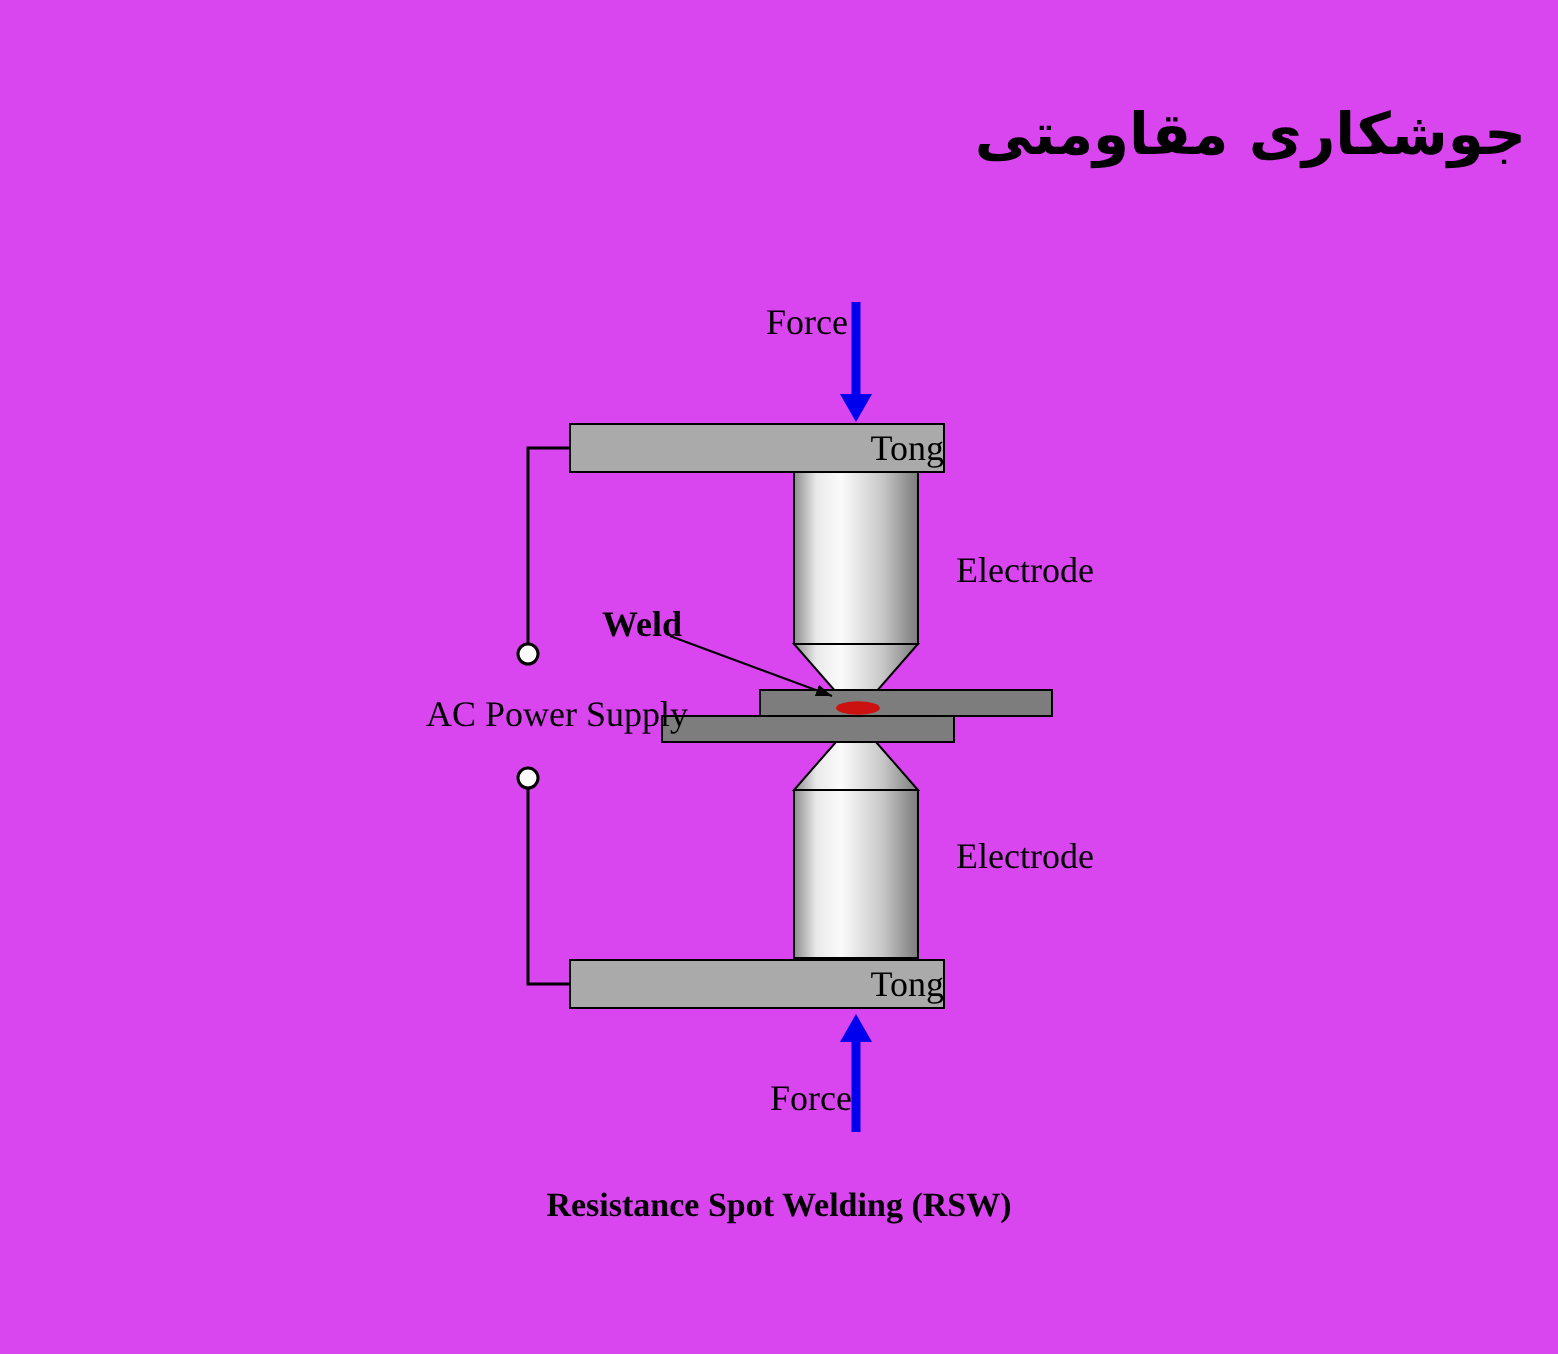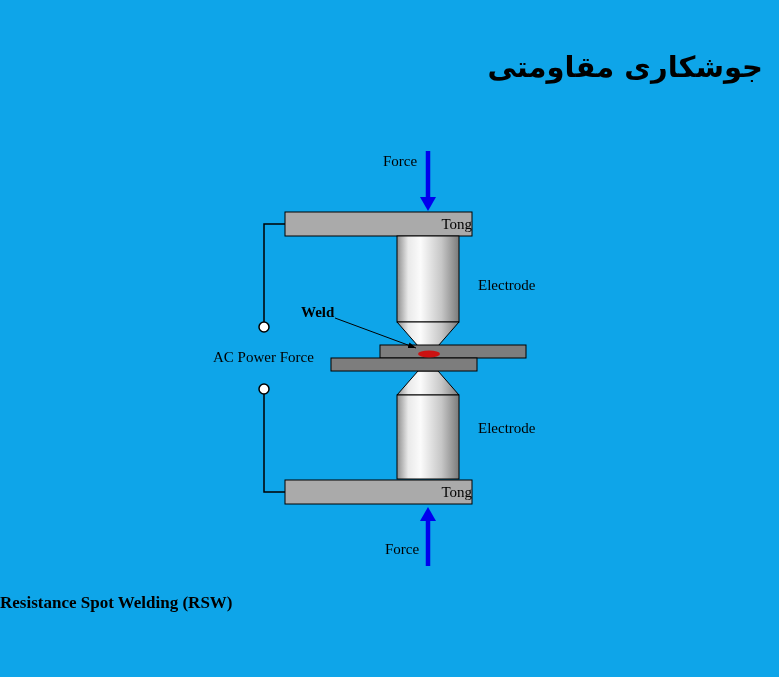--- a/index.html
+++ b/index.html
@@ -1,50 +1,50 @@
 <!DOCTYPE html>
 <html><head>
 <meta charset="utf-8">
 <style>
   html, body { margin: 0; padding: 0; background: #ffffff; }
   #app {
     position: relative;
     width: 779px;
     height: 677px;
-    background: #0ea5e9;
+    background: #d946ef;
     overflow: hidden;
     font-family: "Liberation Serif", serif;
     color: #000;
   }
   #title {
     position: absolute;
     top: 50px;
     right: 16px;
     margin: 0;
     direction: rtl;
     font-family: "DejaVu Sans", sans-serif;
     font-size: 29px;
     font-weight: 700;
     color: #000;
   }
   #diagram { position: absolute; left: 0; top: 0; }
   .lbl {
     position: absolute;
-    font-size: 15px;
+    font-size: 18px;
     line-height: 18px;
     white-space: nowrap;
     color: #000;
   }
   .lbl.centered { text-align: right; }
   #caption {
     position: absolute;
     left: 0;
     top: 593px;
     width: 779px;
-    text-align: left;
+    text-align: center;
     font-size: 17px;
     font-weight: 700;
     color: #000;
   }
   .wire { fill: none; stroke: #000; stroke-width: 1.5; }
   .terminal { fill: #ffffff; stroke: #000; stroke-width: 1.5; }
   .metal { stroke: #000; stroke-width: 1; }
   .pointer { stroke: #000; stroke-width: 1; fill: none; }
 </style>
 </head>
@@ -100,21 +100,21 @@
   </svg>
 
   <div class="lbl" style="left:383px; top:152px;">Force</div>
 
   <div class="lbl centered" style="left:285px; top:215px; width:187px;">Tong</div>
 
   <div class="lbl" style="left:478px; top:276px;">Electrode</div>
 
   <div class="lbl" style="left:301px; top:303px;font-weight:bold;">Weld</div>
 
-  <div class="lbl" style="left:213px; top:348px;">AC Power Force</div>
+  <div class="lbl" style="left:213px; top:348px;">AC Power Supply</div>
 
   <div class="lbl" style="left:478px; top:419px;">Electrode</div>
 
   <div class="lbl centered" style="left:285px; top:483px; width:187px;">Tong</div>
 
   <div class="lbl" style="left:385px; top:540px;">Force</div>
 
   <div id="caption">Resistance Spot Welding (RSW)</div>
 
 </div>

